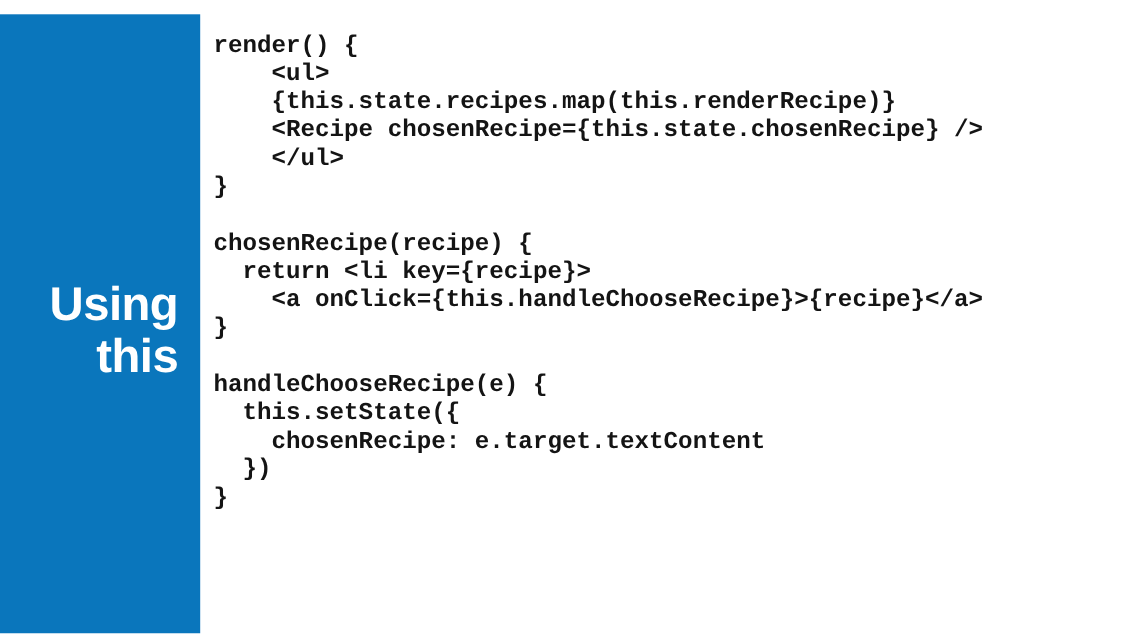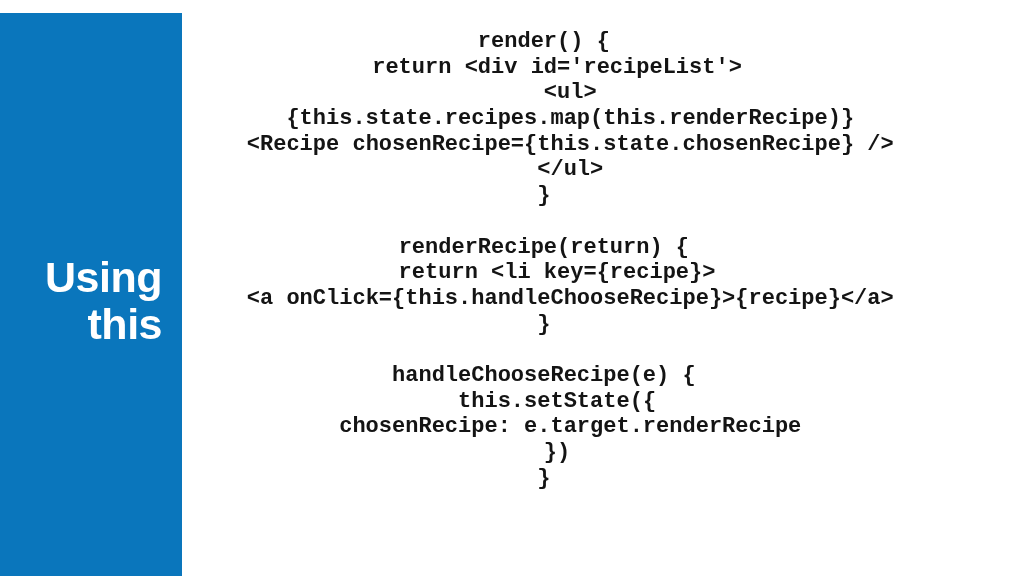--- a/index.html
+++ b/index.html
@@ -37,49 +37,47 @@
     top: 29px;
     font-family: "Liberation Mono", "DejaVu Sans Mono", monospace;
     font-weight: bold;
     font-size: 22px;
     color: #141414;
   }
   .code-line {
     height: 25.7px;
     line-height: 25.7px;
     white-space: pre;
-    text-align: center;
   }
 </style>
 </head>
 <body>
 
 <div class="slide">
 
   <div class="sidebar" style="background: rgb(10, 118, 188);">
     <div class="slide-title">
       <div>Using</div>
       <div>this</div>
     </div>
   </div>
 
   <div class="code-block">
     <div class="code-line">render() {</div>
-    <div class="code-line">  return &lt;div id='recipeList'&gt;</div>
     <div class="code-line">    &lt;ul&gt;</div>
     <div class="code-line">    {this.state.recipes.map(this.renderRecipe)}</div>
     <div class="code-line">    &lt;Recipe chosenRecipe={this.state.chosenRecipe} /&gt;</div>
     <div class="code-line">    &lt;/ul&gt;</div>
     <div class="code-line">}</div>
     <div class="code-line"></div>
-    <div class="code-line">renderRecipe(return) {</div>
+    <div class="code-line">chosenRecipe(recipe) {</div>
     <div class="code-line">  return &lt;li key={recipe}&gt;</div>
     <div class="code-line">    &lt;a onClick={this.handleChooseRecipe}&gt;{recipe}&lt;/a&gt;</div>
     <div class="code-line">}</div>
     <div class="code-line"></div>
     <div class="code-line">handleChooseRecipe(e) {</div>
     <div class="code-line">  this.setState({</div>
-    <div class="code-line">    chosenRecipe: e.target.renderRecipe</div>
+    <div class="code-line">    chosenRecipe: e.target.textContent</div>
     <div class="code-line">  })</div>
     <div class="code-line">}</div>
   </div>
 
 </div>
 
 </body></html>

